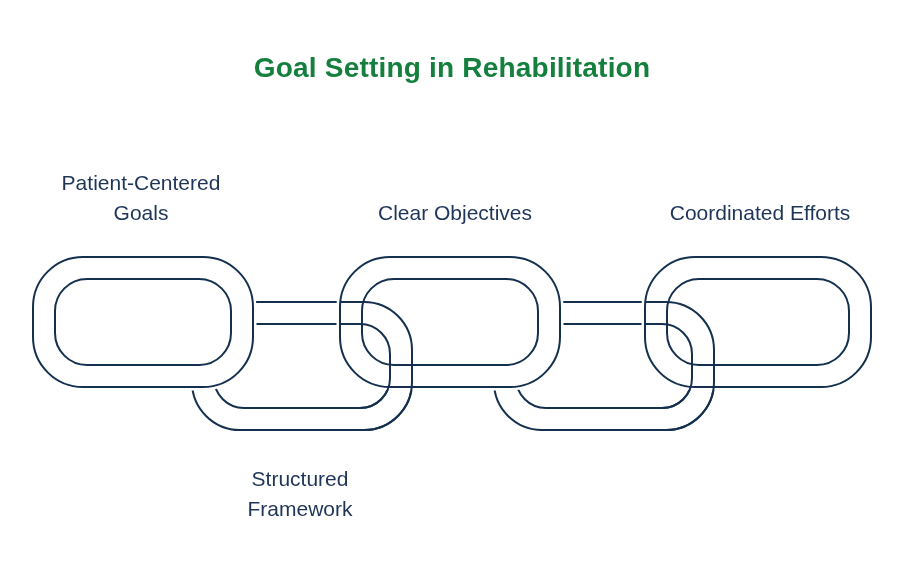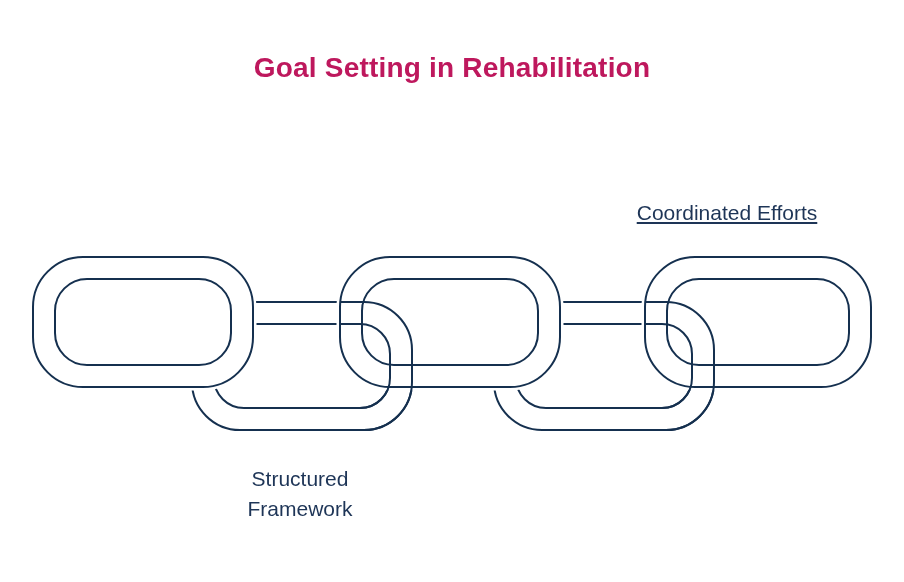--- a/index.html
+++ b/index.html
@@ -24,21 +24,21 @@
 
   #title {
     position: absolute;
     left: 0;
     top: 52px;
     width: 904px;
     text-align: center;
     font-size: 28px;
     font-weight: bold;
     letter-spacing: 0.2px;
-    color: #be185d;
+    color: #15803d;
     white-space: nowrap;
   }
 
   .chain-svg {
     position: absolute;
     left: 0;
     top: 0;
     width: 904px;
     height: 582px;
   }
@@ -62,21 +62,21 @@
   }
 
   .label-above { }
   .label-below { }
 
   
   #label-0 { left: 23px;  top: 168px; width: 236px; }
   #label-1 { left: 182px; top: 464px; width: 236px; }
   #label-2 { left: 337px; top: 198px; width: 236px; }
   #label-3 { left: 482px; top: 455px; width: 236px; }
-  #label-4 { left: 607px; top: 198px; width: 240px; text-decoration: underline; }
+  #label-4 { left: 640px; top: 198px; width: 240px; }
 </style>
 </head>
 <body>
 
 <div id="canvas">
 
   <div id="title">Goal Setting in Rehabilitation</div>
 
   <svg class="chain-svg" viewBox="0 0 904 582">
 
@@ -126,21 +126,24 @@
         </clipPath>
       <g clip-path="url(#clip4)">
         <rect class="link-shape" x="494" y="302" width="220" height="128" rx="48" ry="48"></rect>
         <rect class="link-shape" x="516" y="324" width="176" height="84" rx="30" ry="30"></rect>
       </g>
 
     </g>
 
   </svg>
 
+  <div class="label label-above" id="label-0">Patient-Centered
+Goals</div>
 
   <div class="label label-below" id="label-1">Structured
 Framework</div>
 
+  <div class="label label-above" id="label-2">Clear Objectives</div>
 
 
   <div class="label label-above" id="label-4">Coordinated Efforts</div>
 
 </div>
 
 </body></html>

